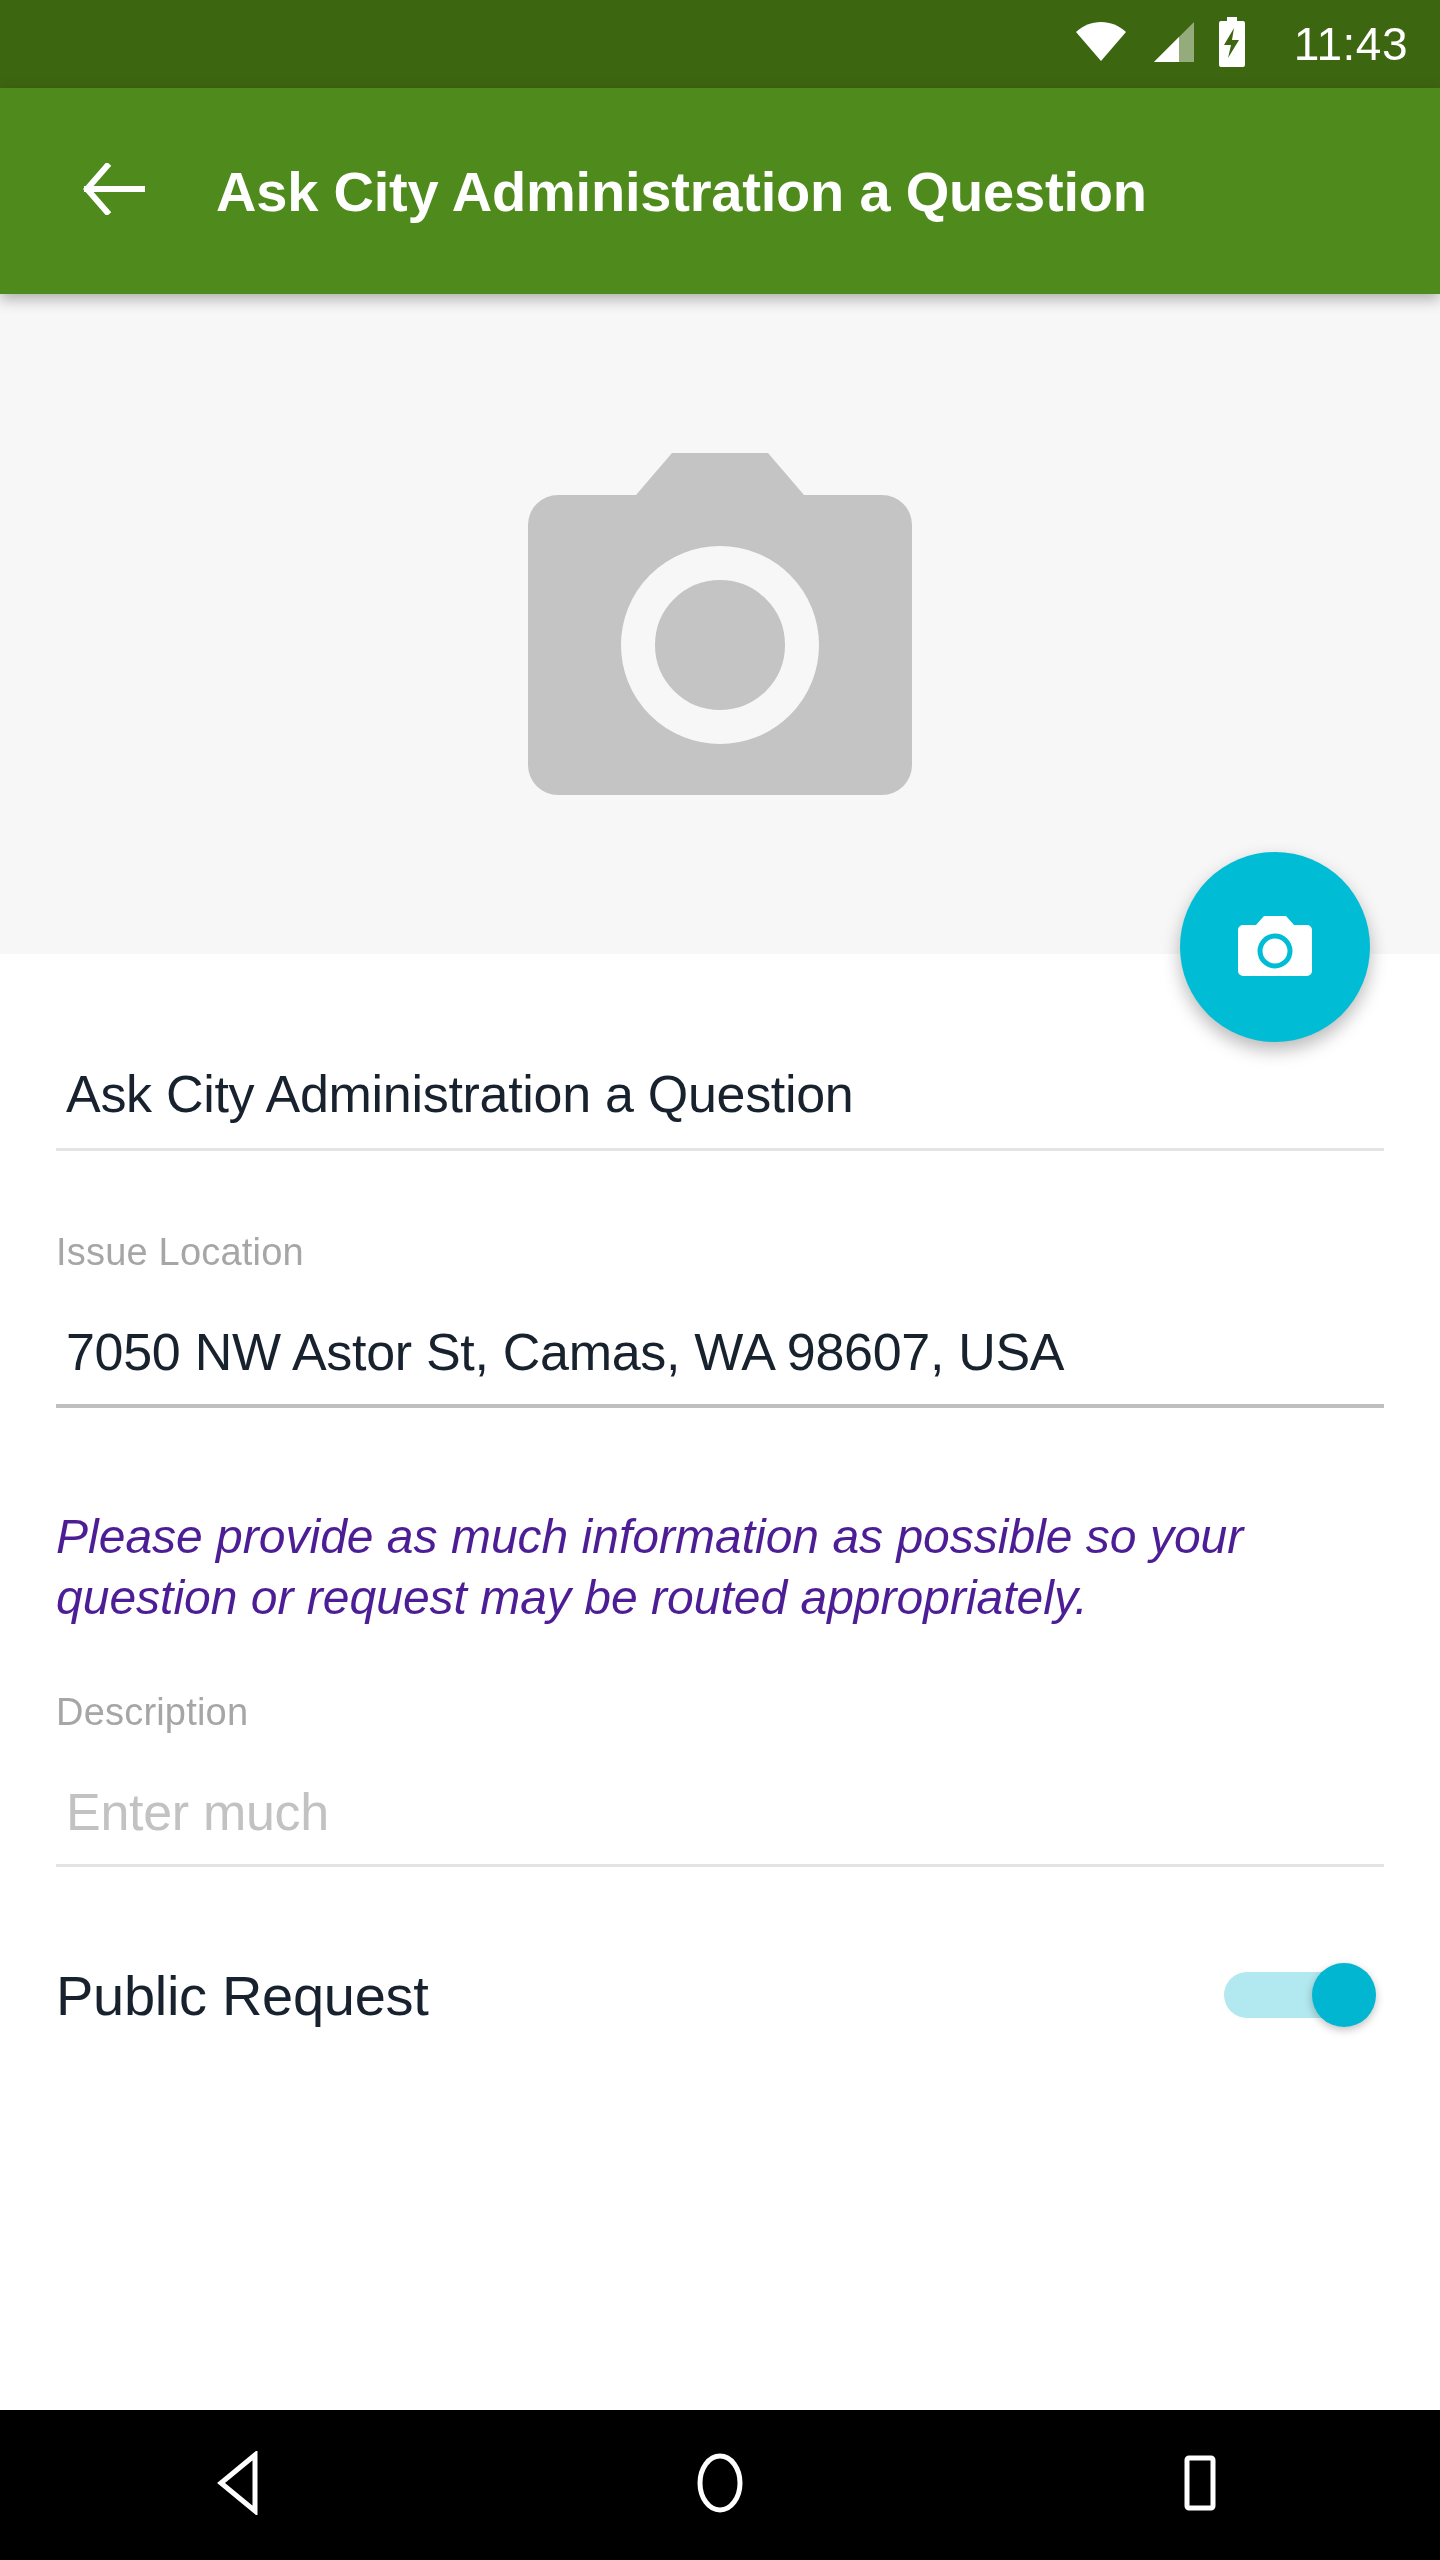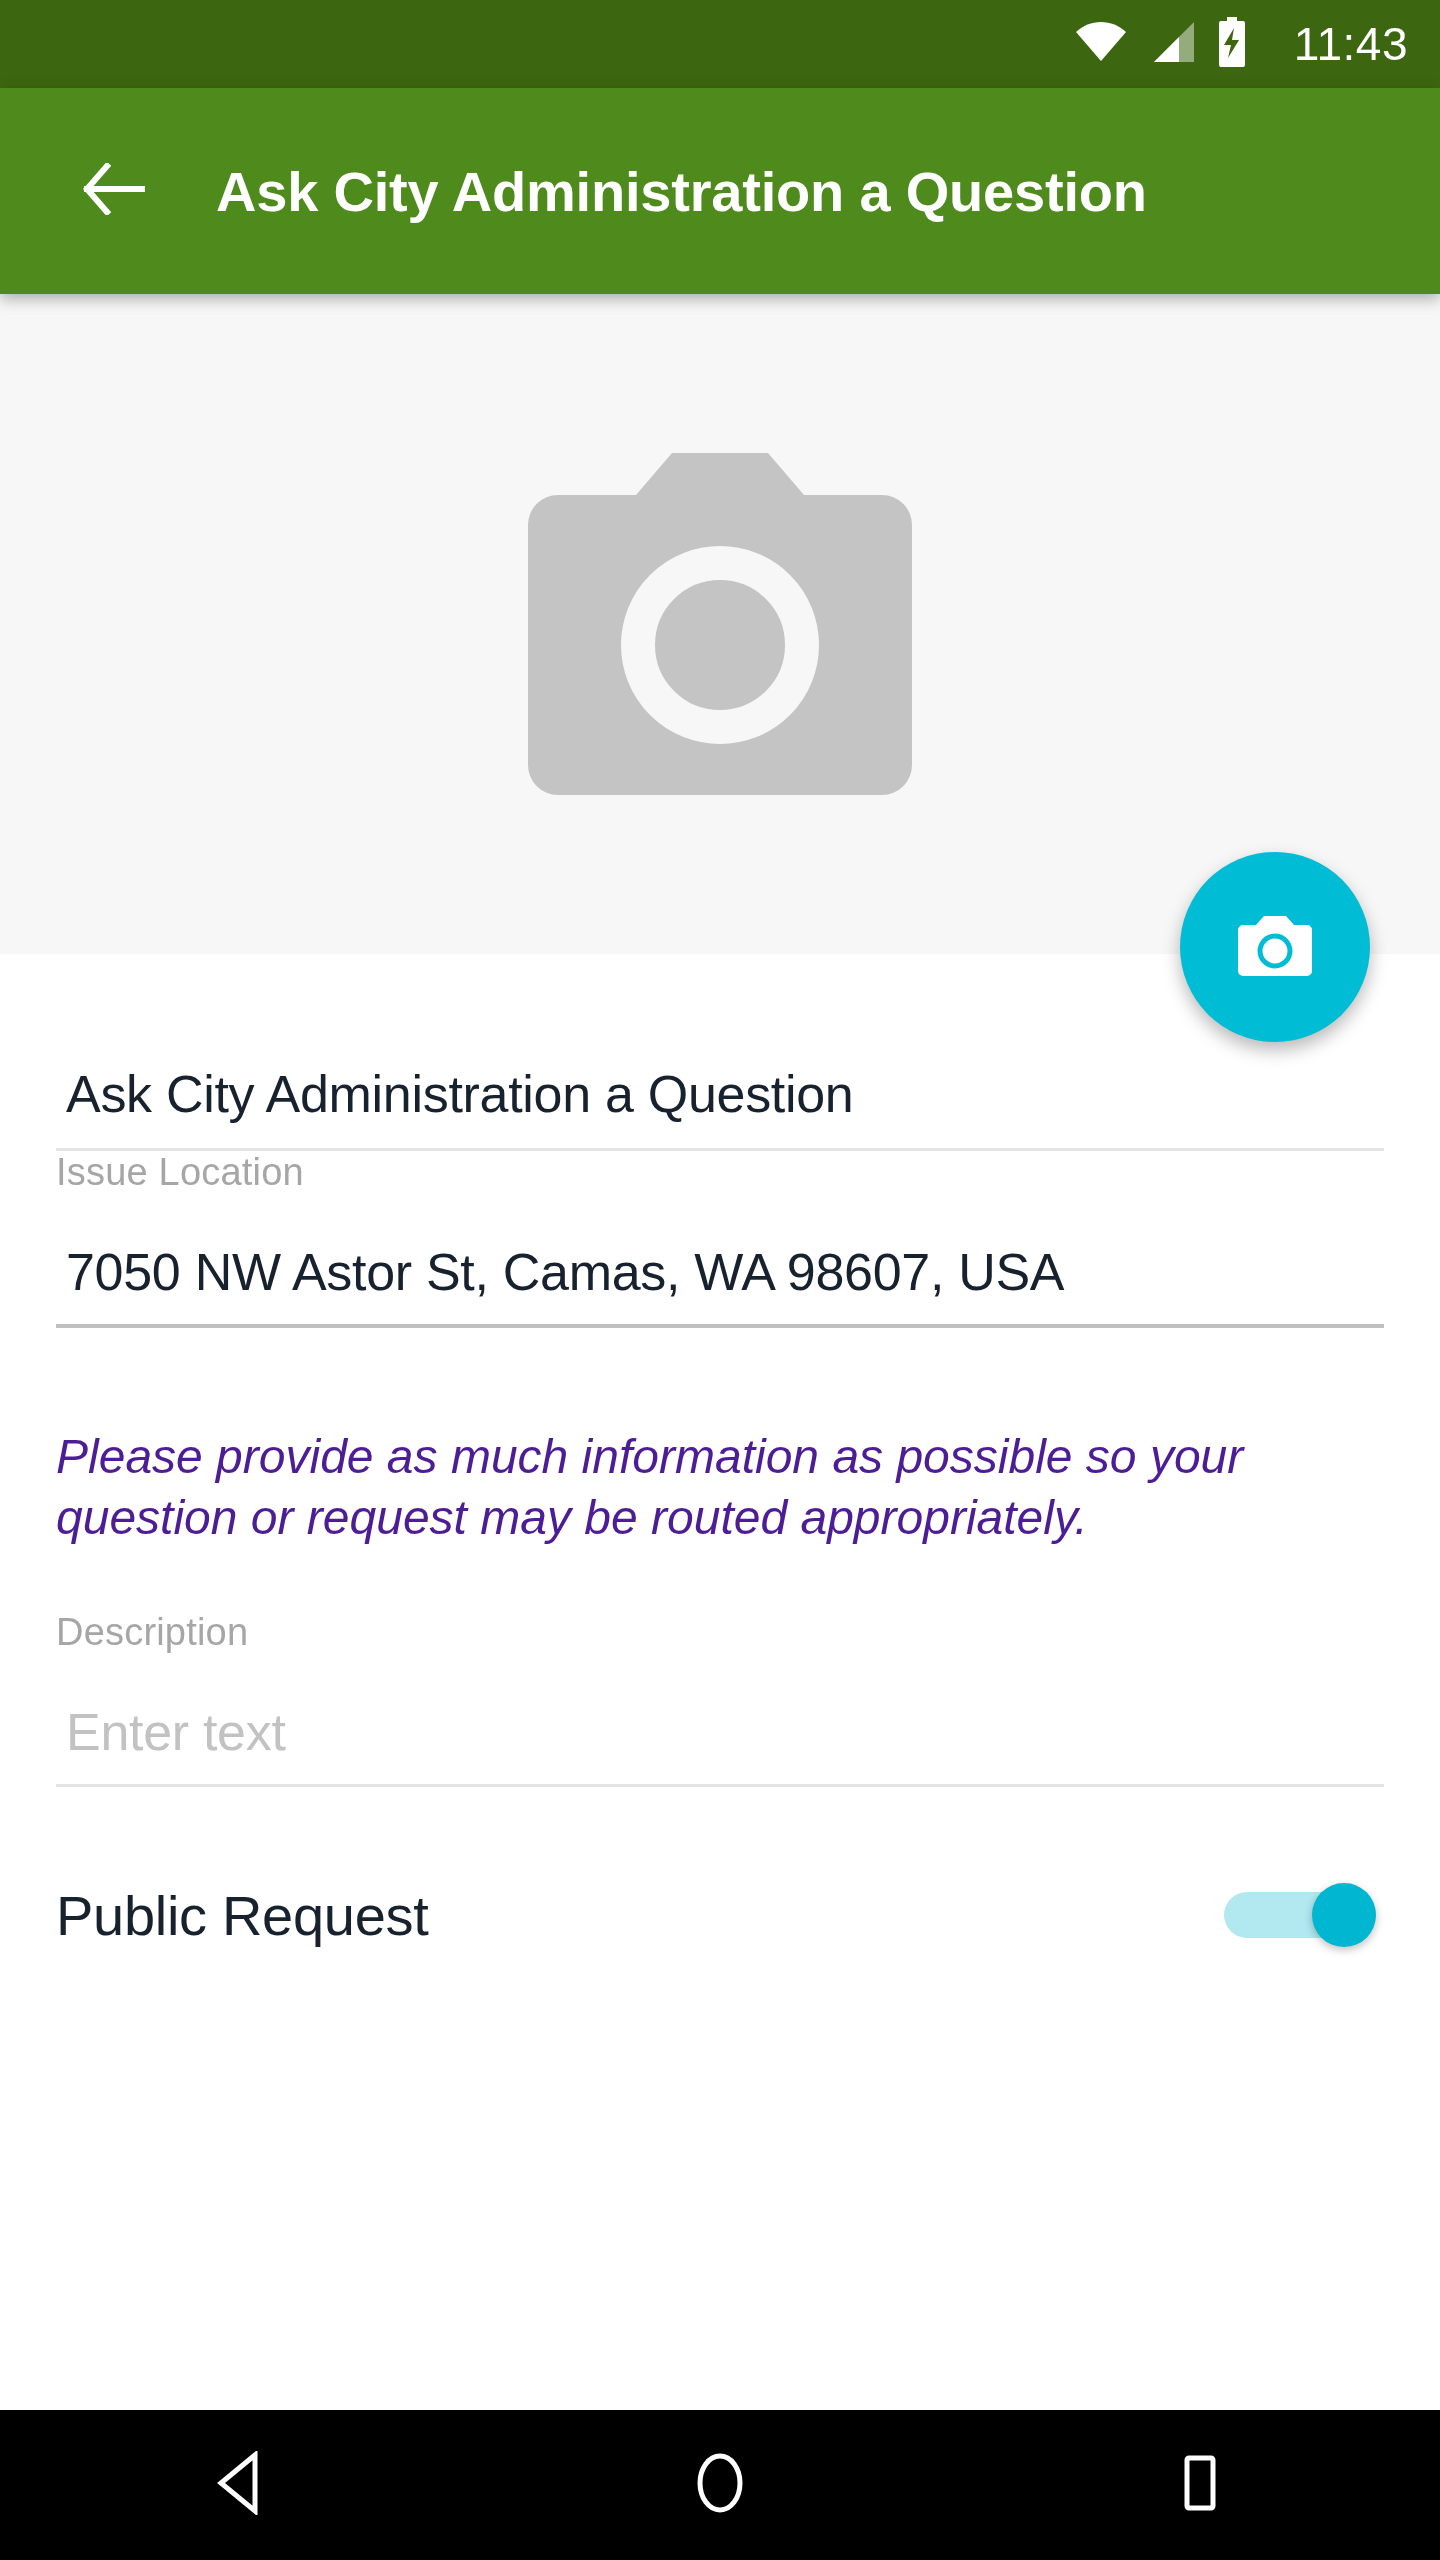--- a/index.html
+++ b/index.html
@@ -143,21 +143,21 @@
     background: #e4e4e4;
     width: 100%;
   }
   .underline.strong { background: #bfbfbf; height: 4px; }
 
   
   .grp-request { padding-top: 62px; }
   .grp-request .field-value { padding-top: 48px; padding-left: 10px; }
   .grp-request .underline { margin-top: 24px; }
 
-  .grp-location { }
+  .grp-location { padding-top: 80px; }
   .grp-location .field-value { padding-top: 48px; padding-left: 10px; }
   .grp-location .underline { margin-top: 22px; }
 
   .info-block { padding-top: 72px; }
   .info-title {
     font-style: italic;
     color: #6d6d6d;
     font-size: 42px;
     letter-spacing: 0.1px;
   }
@@ -310,21 +310,21 @@
       <div class="field-value">7050 NW Astor St, Camas, WA 98607, USA</div>
       <div class="underline strong"></div>
     </div>
 
     <div class="info-block">
       <div class="info-body">Please provide as much information as possible so your question or request may be routed appropriately.</div>
     </div>
 
     <div class="field-group grp-description">
       <div class="field-label">Description</div>
-      <div class="field-placeholder">Enter text</div>
+      <div class="field-placeholder">Enter much</div>
       <div class="underline"></div>
     </div>
 
     <div class="toggle-row">
       <div class="toggle-label">Public Request</div>
       <div class="switch">
         <div class="switch-track"></div>
         <div class="switch-thumb"></div>
       </div>
     </div>

